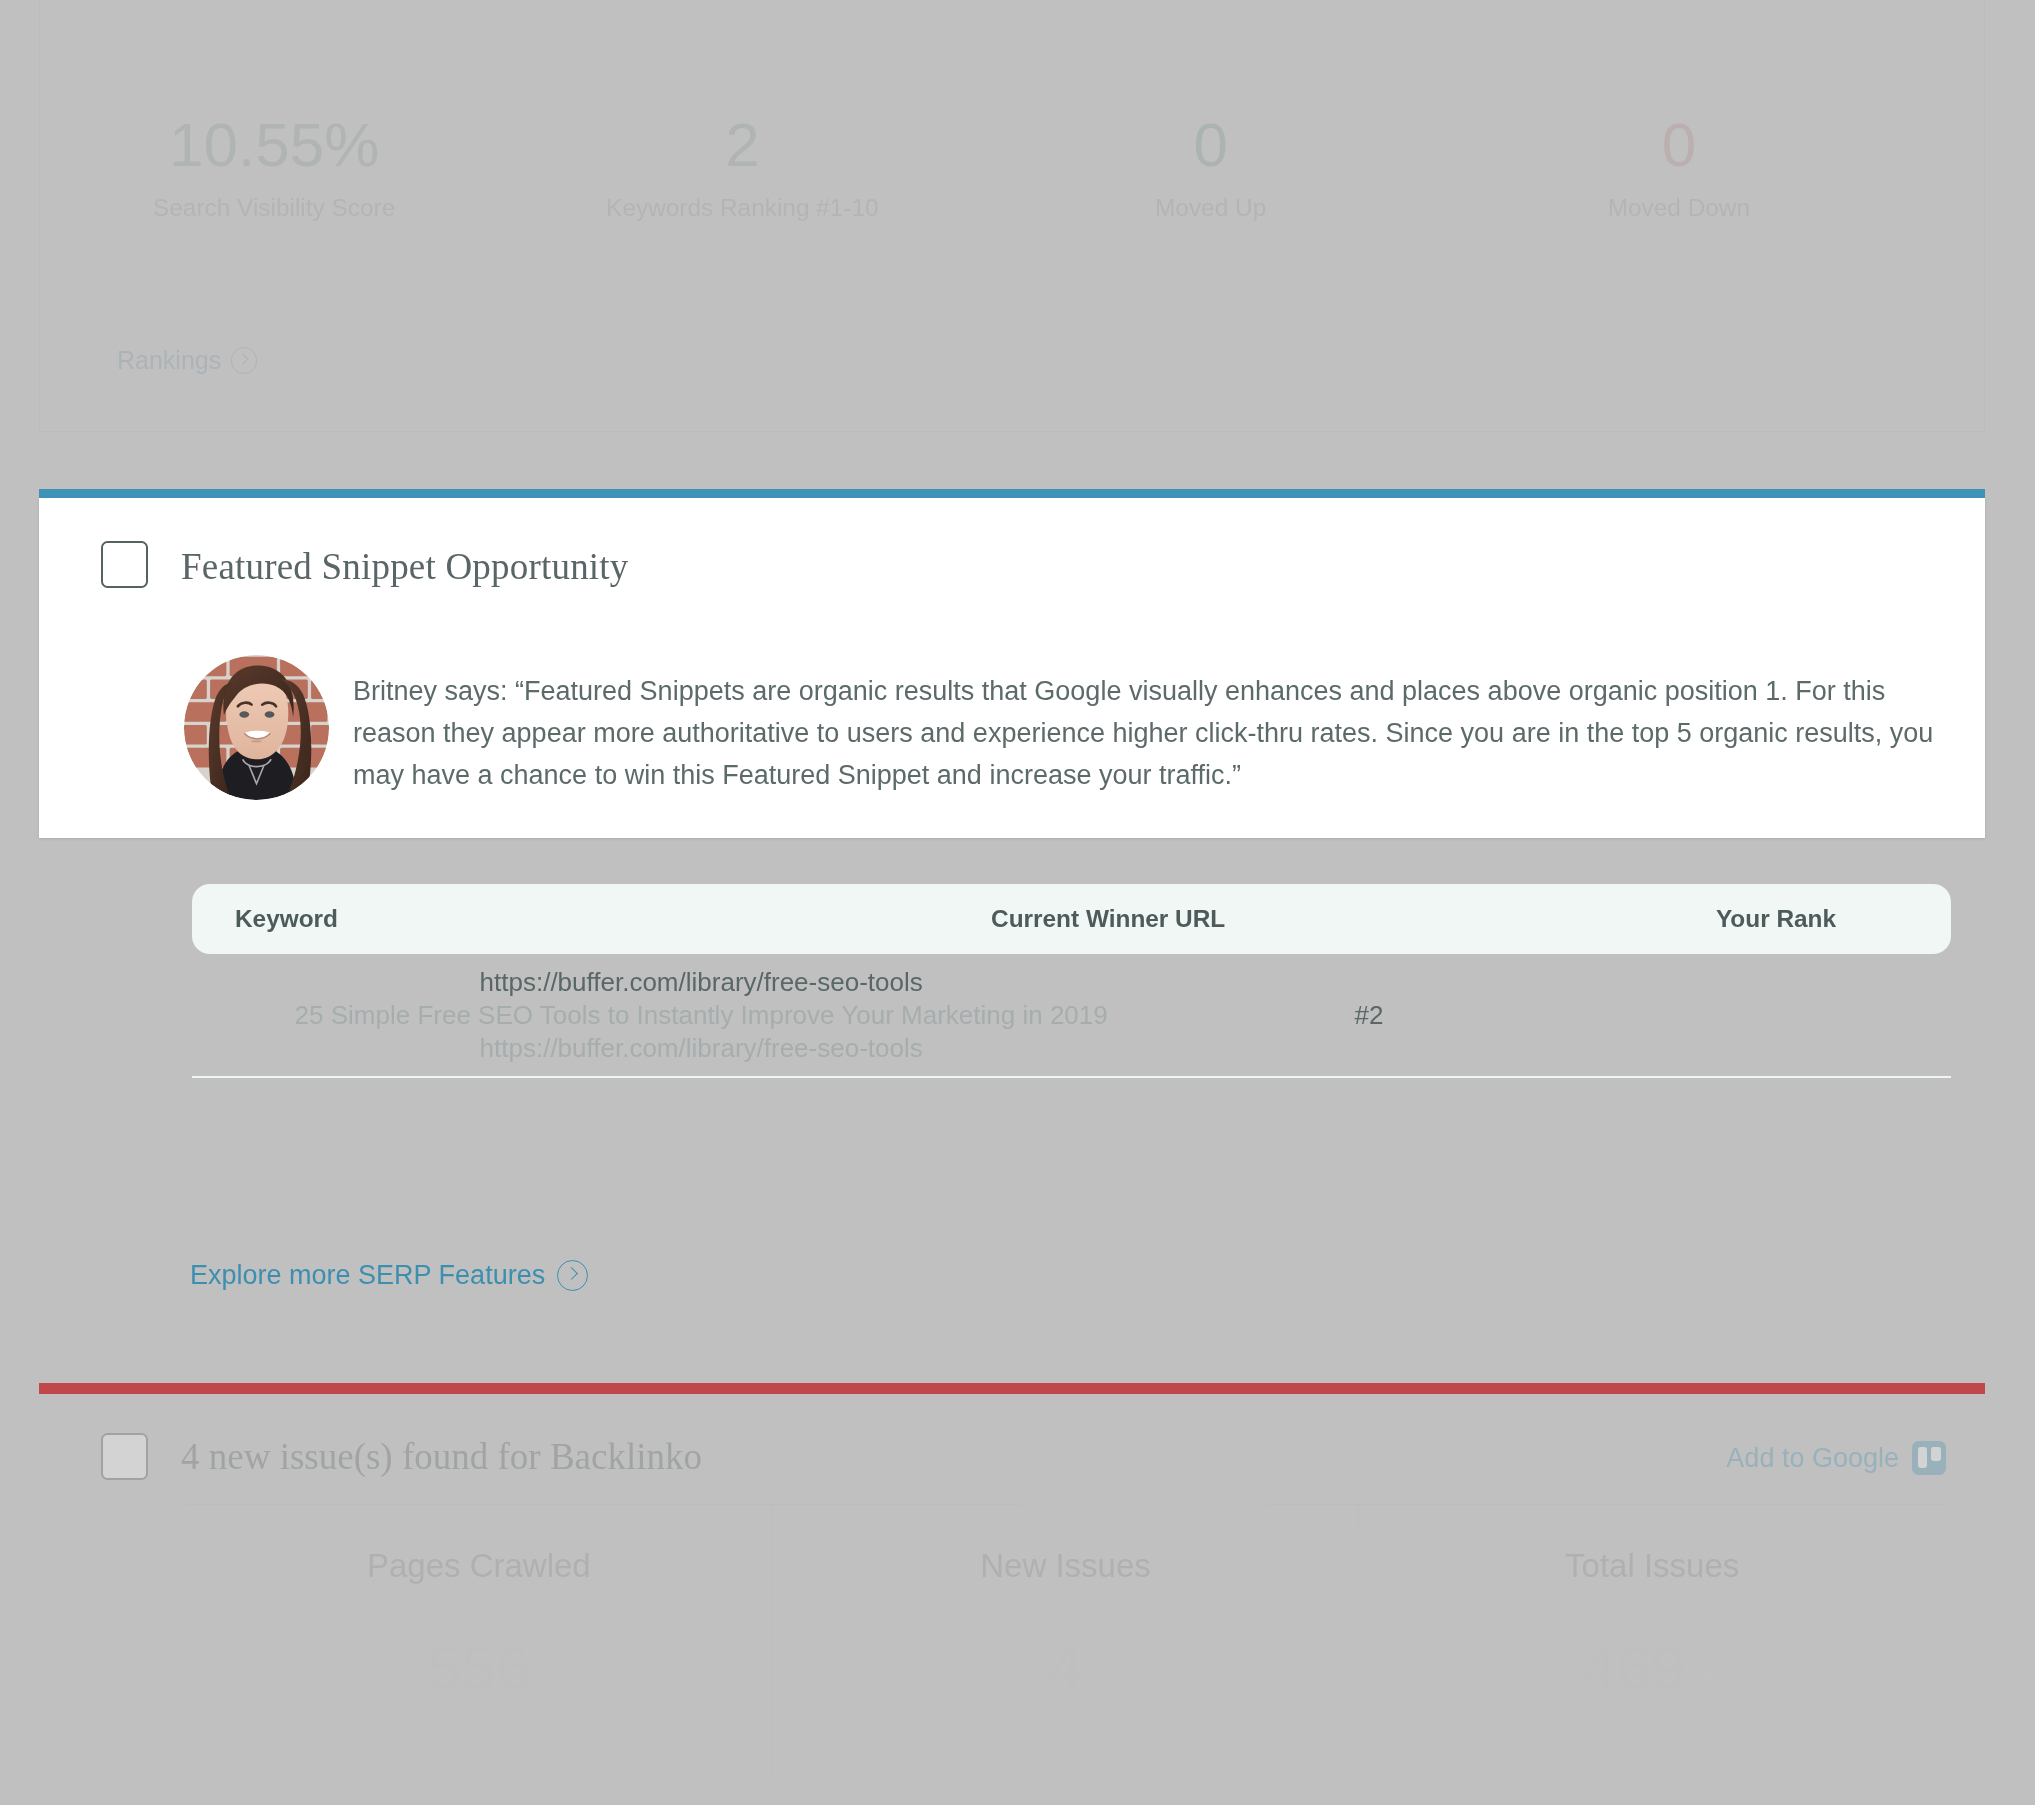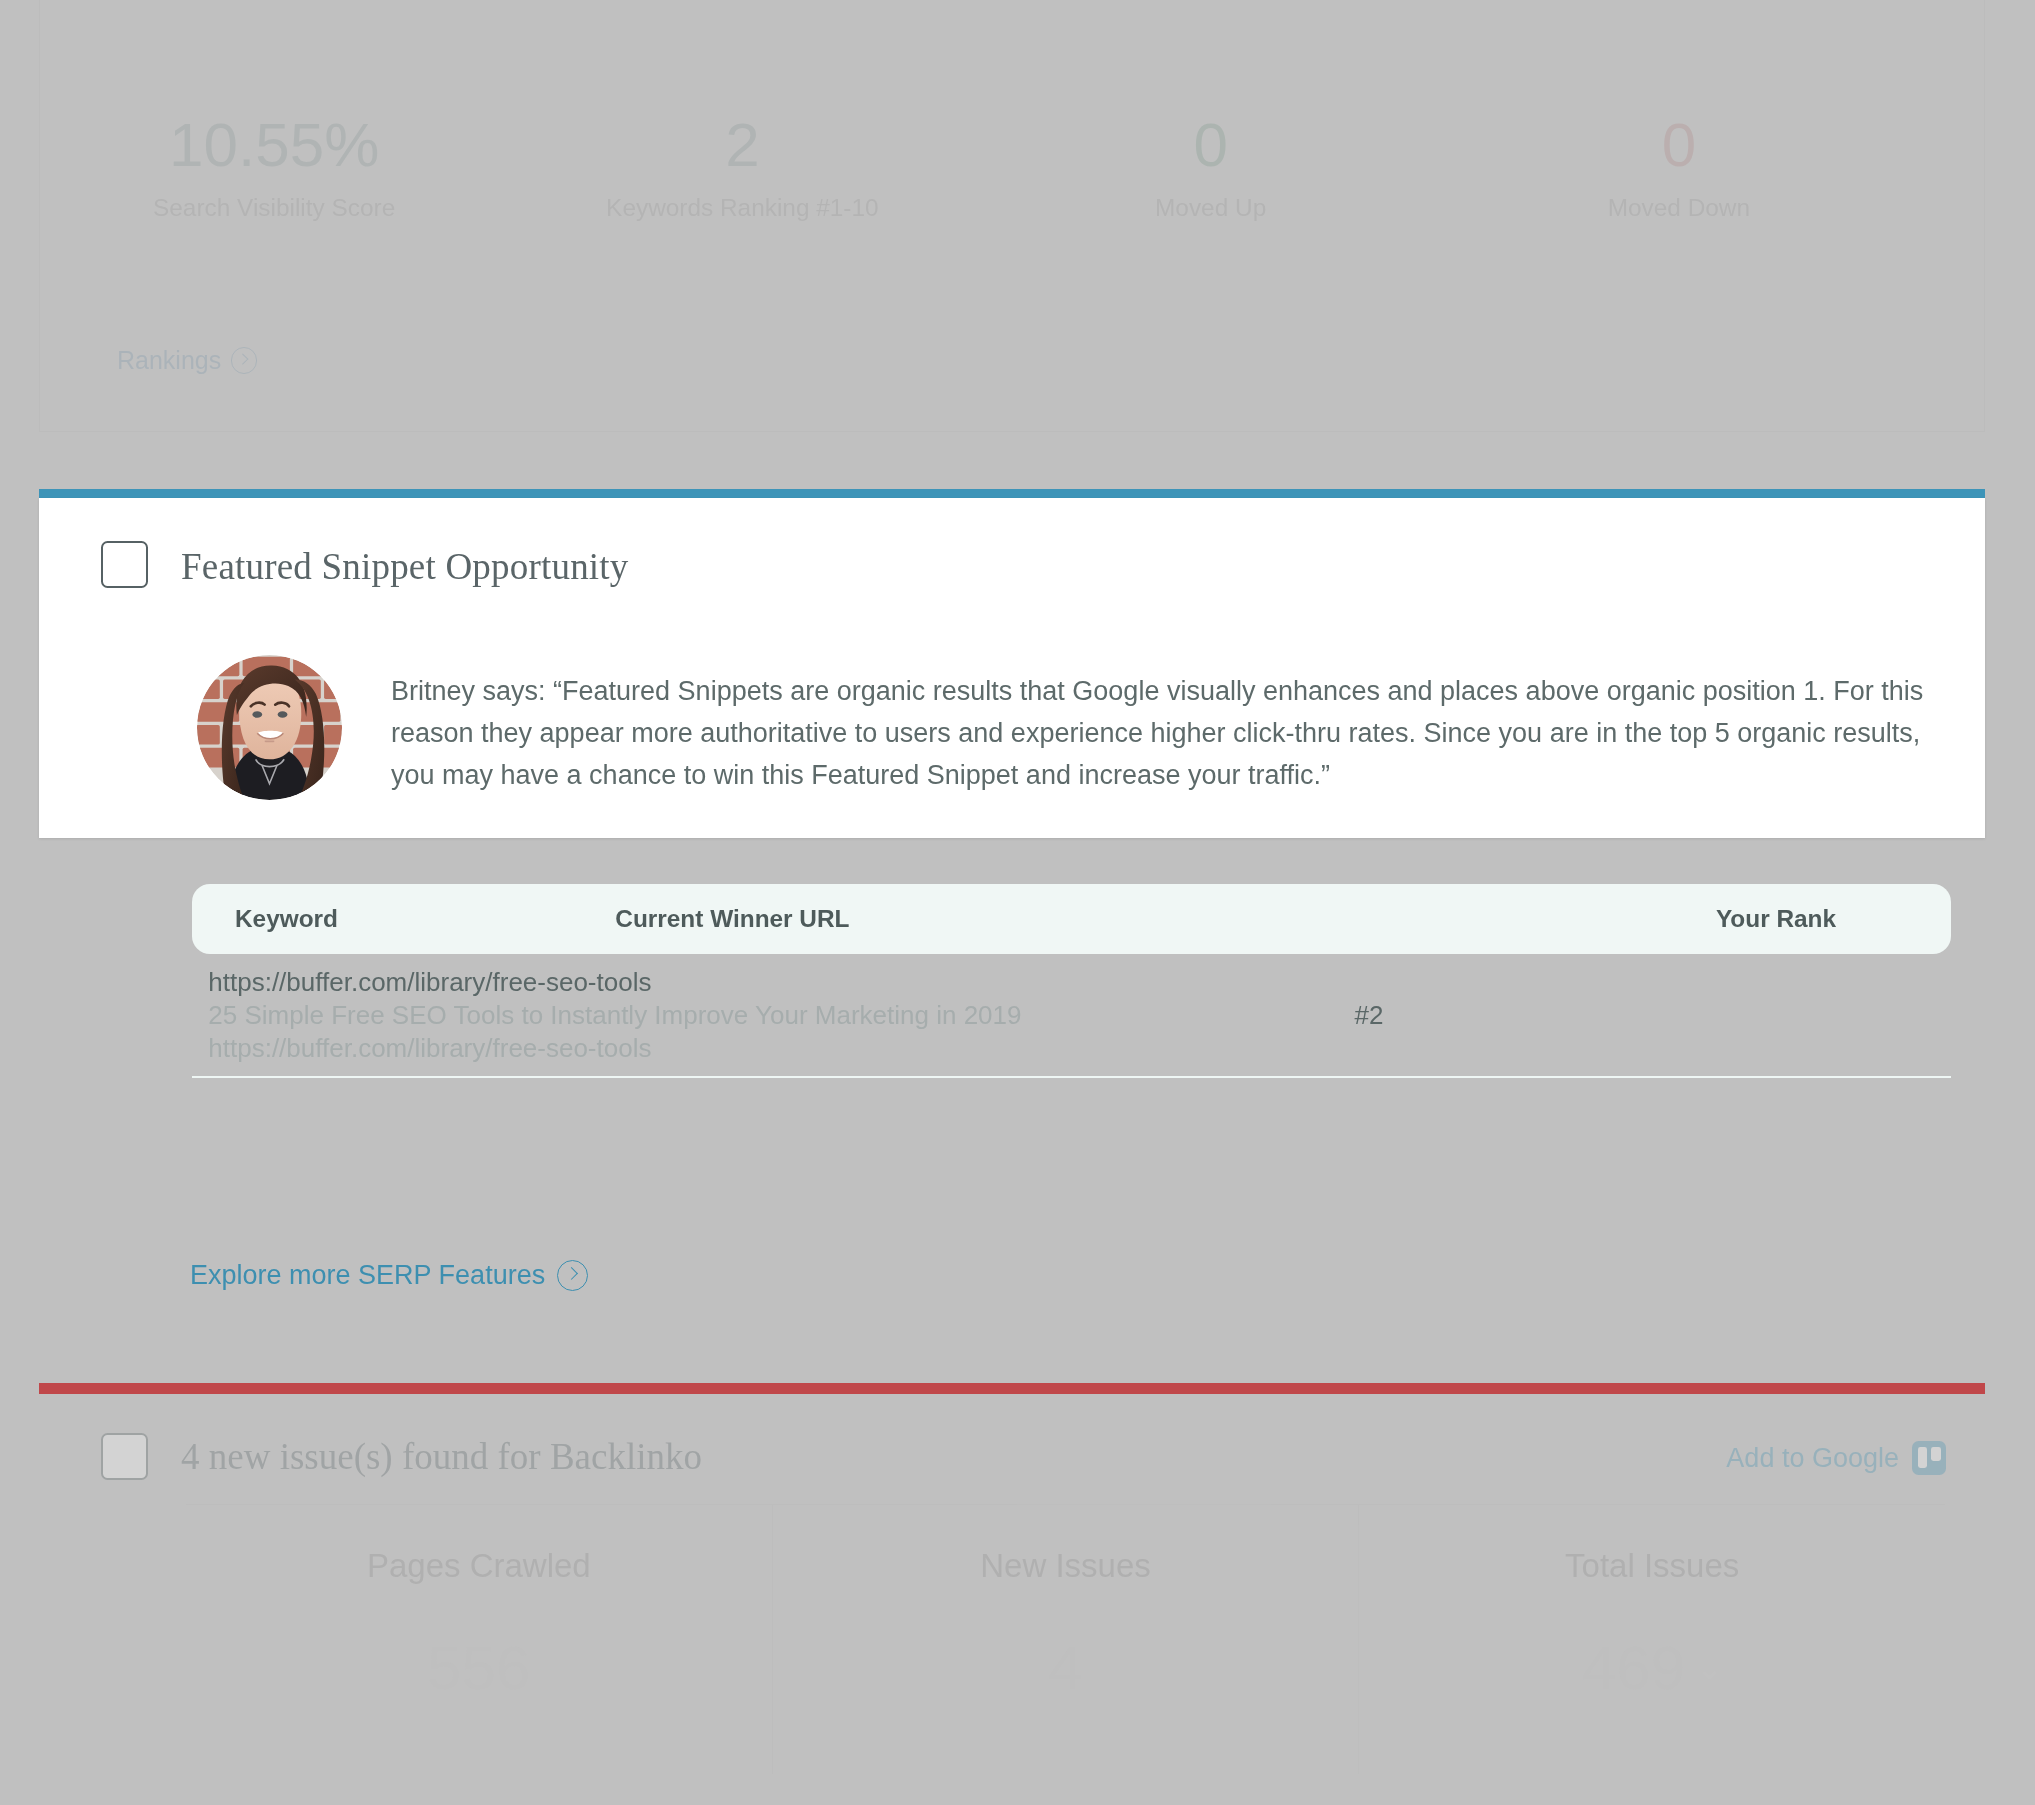--- a/index.html
+++ b/index.html
@@ -126,24 +126,24 @@
   #snippet-title {
     font-family: "Liberation Serif", serif;
     font-size: 37px;
     color: #5a6568;
     white-space: nowrap;
     letter-spacing: 0.2px;
   }
 
   #quote-block {
     position: absolute;
-    left: 158px;
+    left: 145px;
     top: 157px;
     display: flex;
-    gap: 49px;
+    gap: 24px;
     width: 1759px;
   }
   #avatar {
     width: 145px;
     height: 145px;
     border-radius: 50%;
     flex: none;
     overflow: hidden;
     position: relative;
   }
@@ -162,21 +162,21 @@
     width: 1759px;
   }
   #snippet-thead {
     background: #f0f7f5;
     height: 70px;
     display: flex;
     align-items: center;
     border-radius: 18px;
   }
   .col-kw   { width: 407px; padding-left: 43px; box-sizing: border-box; }
-  .col-url  { width: 1002px; padding-left: 16.3px; box-sizing: border-box; }
+  .col-url  { width: 1002px; padding-left: 16.3px; box-sizing: border-box; text-align: center; }
   .col-rank { width: 350px; text-align: center; box-sizing: border-box; }
   #snippet-thead .th {
     font-size: 24.4px;
     font-weight: bold;
     color: #4e5b5b;
   }
   #snippet-row {
     display: flex;
     align-items: center;
     min-height: 122px;

